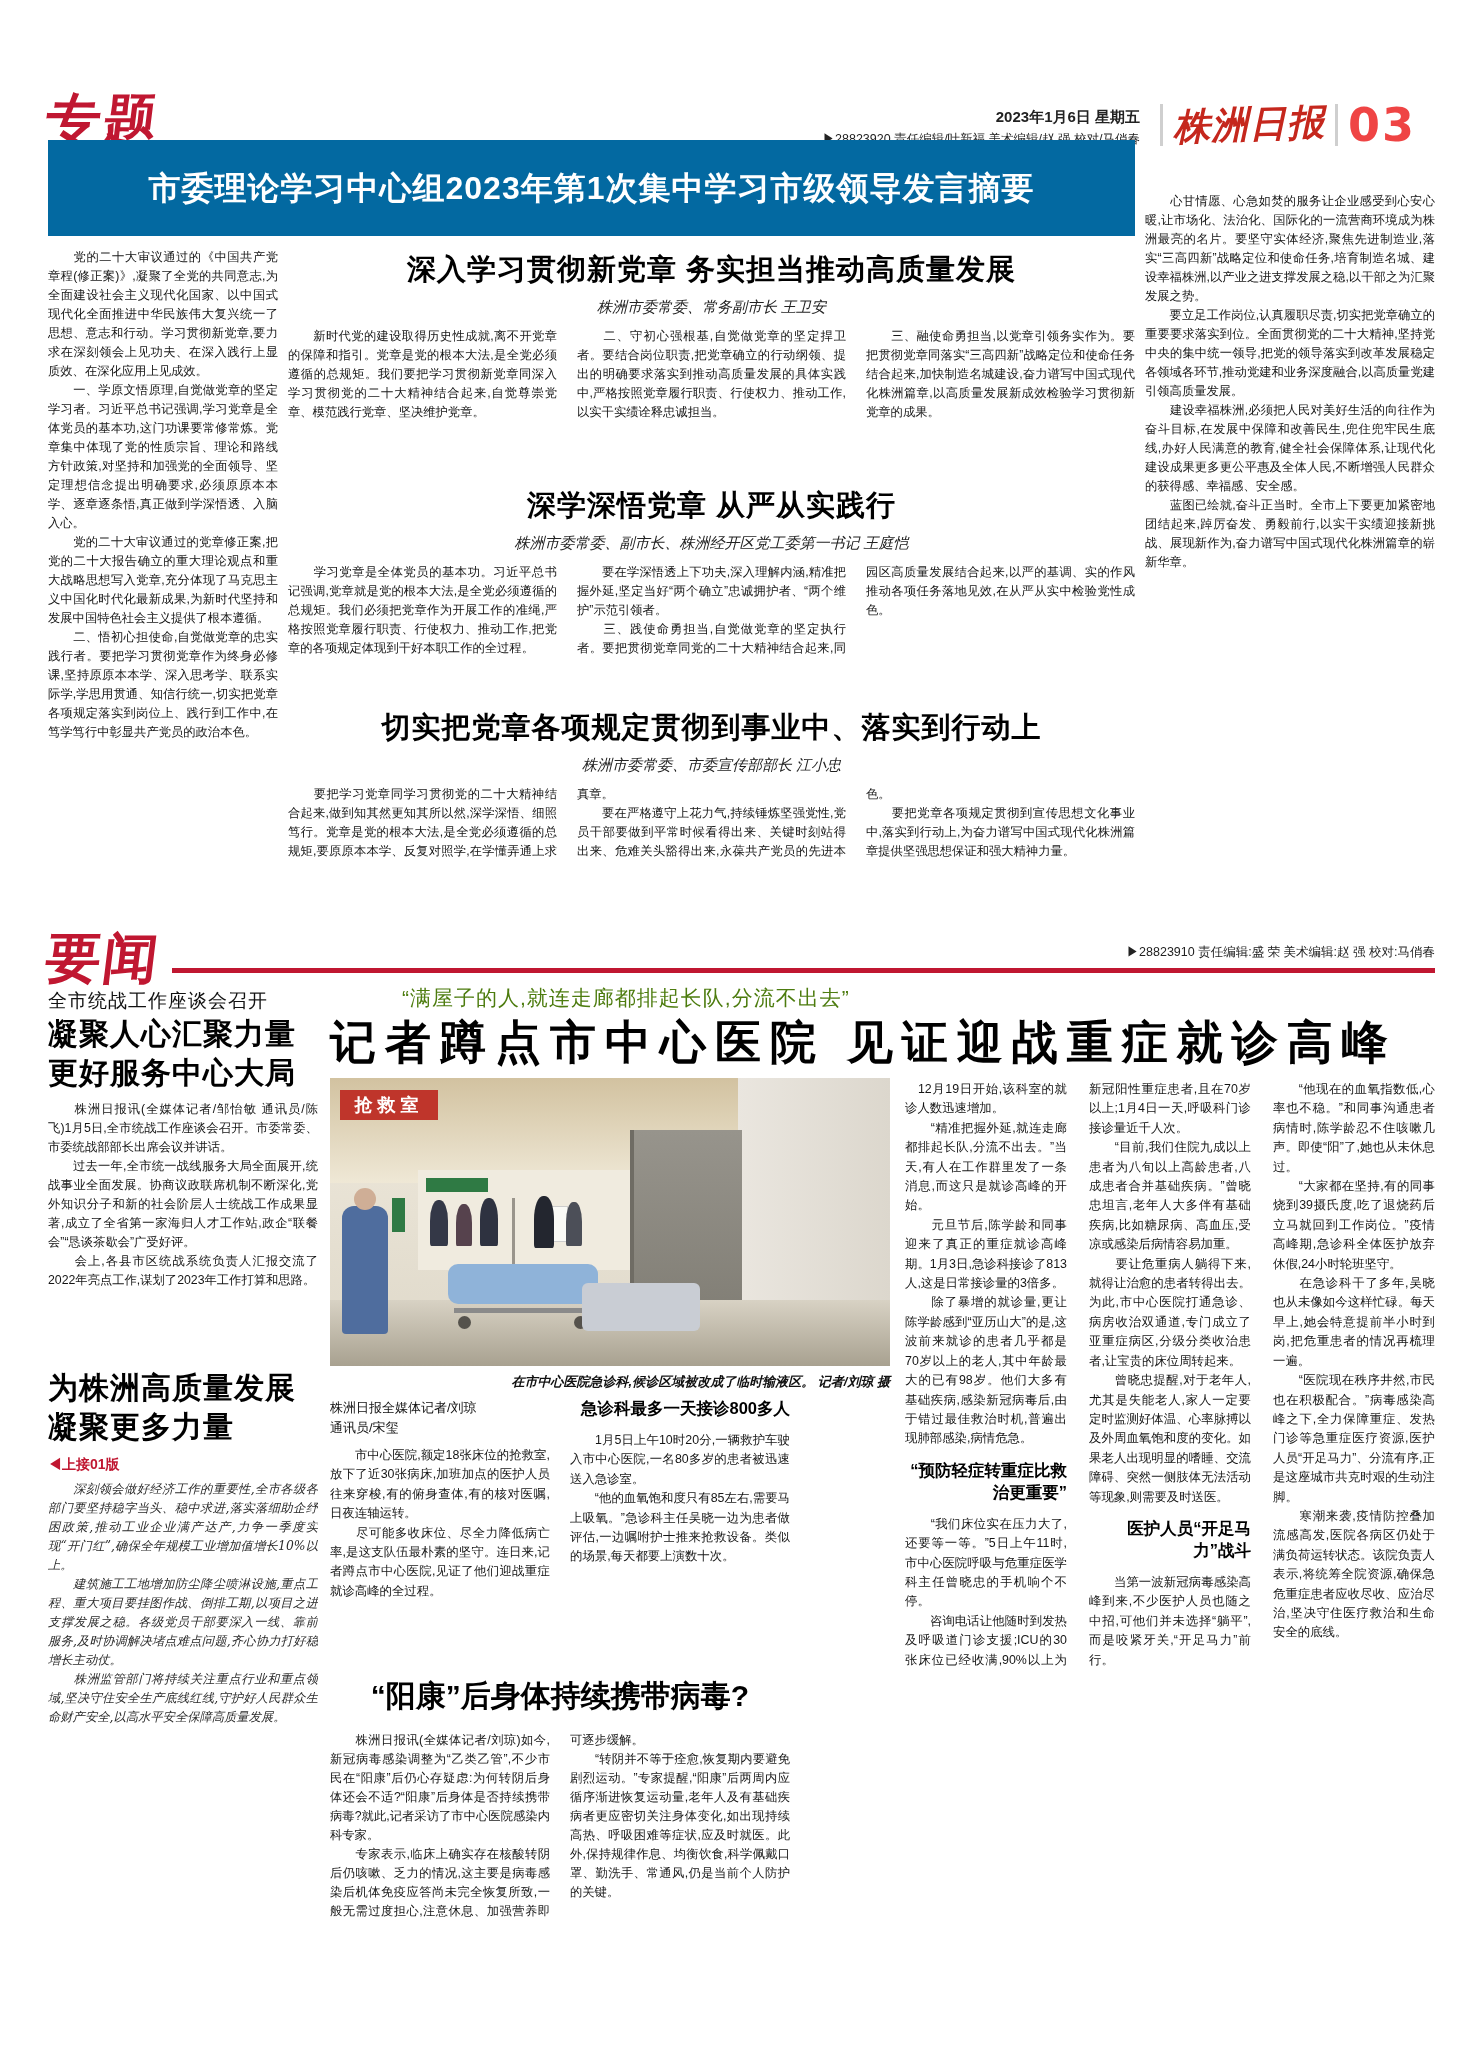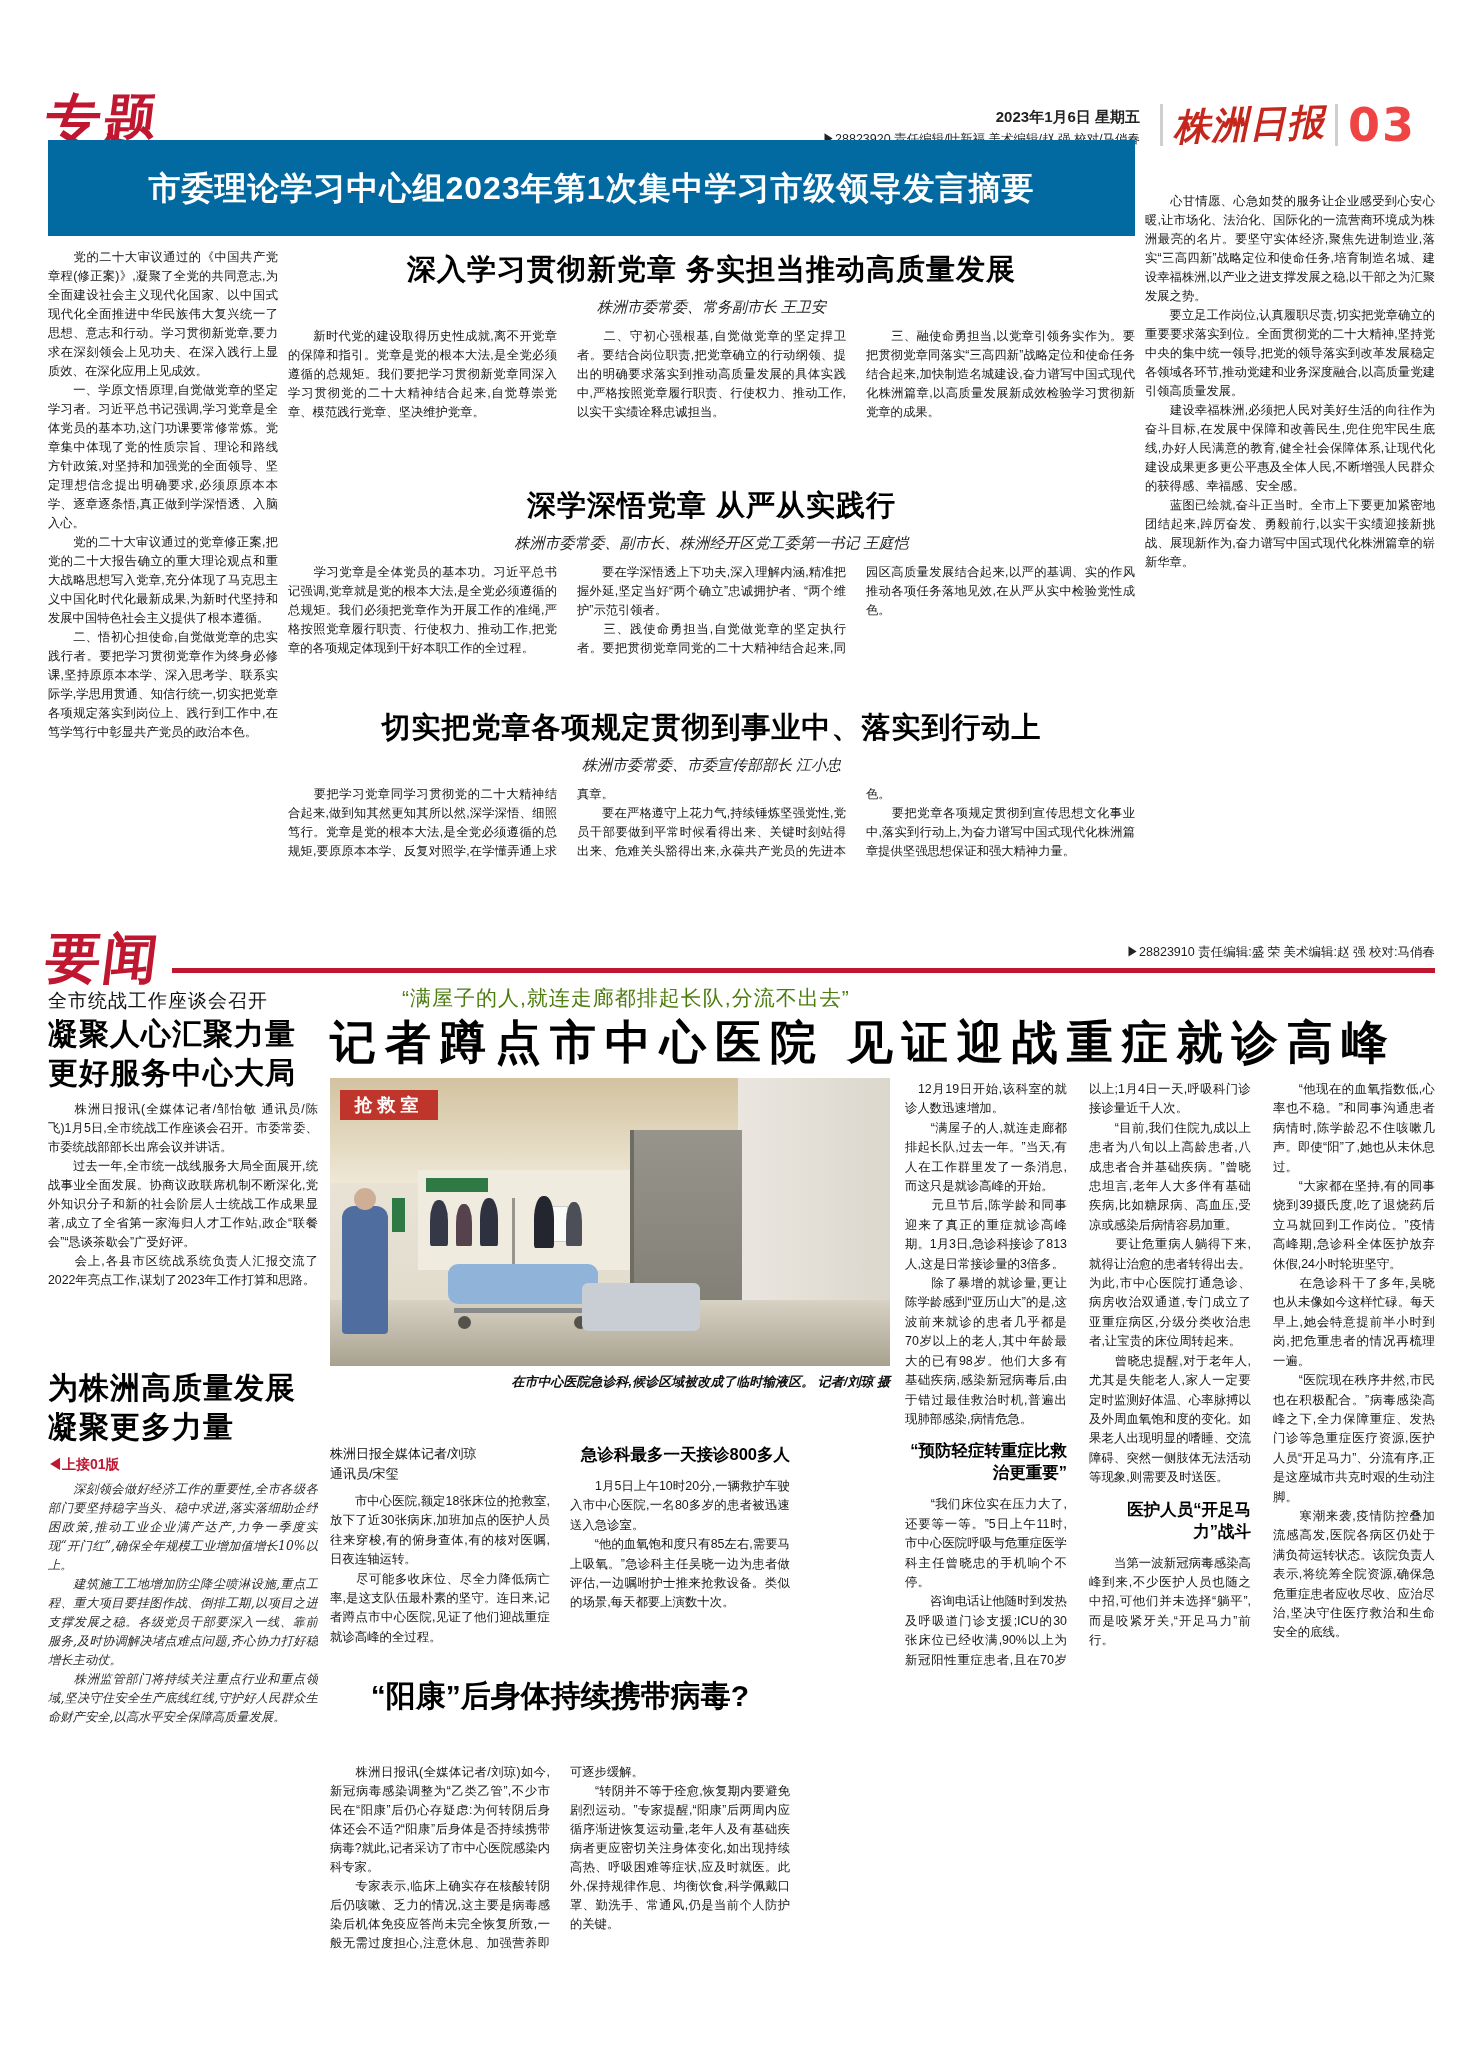--- a/index.html
+++ b/index.html
@@ -16,21 +16,21 @@
                  font-size:37px;color:#c5271d;transform:rotate(-2deg);letter-spacing:1px;}
   .page-no{font-size:46px;font-weight:bold;color:#ef4444;letter-spacing:2px;font-family:"DejaVu Sans", sans-serif;}
   .banner{position:absolute;left:48px;top:140px;width:1087px;height:96px;background:#0369a1;
           color:#fff;font-size:32px;font-weight:900;text-align:center;line-height:96px;letter-spacing:1px;}
   .bodytext{font-size:12.3px;line-height:19px;text-align:justify;white-space:pre-line;
             color:#151515;overflow:hidden;}
   .serifbody{font-family:"DejaVu Serif", serif;font-style:italic;color:#2b2b2b;}
   .art-title{margin:0;font-size:29px;font-weight:900;text-align:center;color:#000;letter-spacing:1px;}
   .byline{text-align:center;font-size:15px;font-style:italic;color:#222;margin:8px 0 10px 0;}
   .cols3{column-count:3;column-gap:20px;}
-  .cols2{column-count:2;column-gap:20px;margin-top:46px;}
+  .cols2{column-count:2;column-gap:20px;}
   .kicker{font-size:19px;color:#111;letter-spacing:1px;}
   .lh-title{font-size:30px;line-height:39px;font-weight:900;color:#000;letter-spacing:1px;}
   .main-quote{font-size:21px;color:#4d7c0f;letter-spacing:1px;}
   .main-headline{font-size:46px;font-weight:900;color:#000;letter-spacing:9px;white-space:nowrap;}
   .caption{font-size:13px;font-weight:bold;text-align:right;color:#111;font-style:italic;}
   .author-line{font-size:13px;line-height:20px;color:#111;}
   .flow-p{margin:0;font-size:12.4px;line-height:19.4px;text-align:justify;color:#151515;}
   .flow-h{margin:11px 0;font-size:16.5px;font-weight:900;text-align:right;color:#000;}
   .yk-title{font-size:30px;font-weight:900;text-align:center;color:#000;margin:0 0 14px 0;}
   .cont-marker{font-size:14px;font-weight:bold;color:#c01731;margin:10px 0 6px 0;}
@@ -177,21 +177,21 @@
 
   <div class="abs" style="left:330px;top:1676px;width:460px;">
     <h3 class="yk-title">“阳康”后身体持续携带病毒?</h3>
     <div class="bodytext cols2" style="height:300px;">　　株洲日报讯(全媒体记者/刘琼)如今,新冠病毒感染调整为“乙类乙管”,不少市民在“阳康”后仍心存疑虑:为何转阴后身体还会不适?“阳康”后身体是否持续携带病毒?就此,记者采访了市中心医院感染内科专家。
 　　专家表示,临床上确实存在核酸转阴后仍咳嗽、乏力的情况,这主要是病毒感染后机体免疫应答尚未完全恢复所致,一般无需过度担心,注意休息、加强营养即可逐步缓解。
 　　“转阴并不等于痊愈,恢复期内要避免剧烈运动。”专家提醒,“阳康”后两周内应循序渐进恢复运动量,老年人及有基础疾病者更应密切关注身体变化,如出现持续高热、呼吸困难等症状,应及时就医。此外,保持规律作息、均衡饮食,科学佩戴口罩、勤洗手、常通风,仍是当前个人防护的关键。</div>
   </div>
 
   <div class="abs" style="left:905px;top:1080px;width:530px;height:965px;column-count:3;column-gap:22px;overflow:hidden;">
       <p class="flow-p">　12月19日开始,该科室的就诊人数迅速增加。</p>
-      <p class="flow-p">　　“满屋子的人,就连走廊都排起长队,过去一年。”当天,有人在工作群里发了一条消息,而这只是就诊高峰的开始。</p>
+      <p class="flow-p">　　“精准把握外延,就连走廊都排起长队,分流不出去。”当天,有人在工作群里发了一条消息,而这只是就诊高峰的开始。</p>
       <p class="flow-p">　　元旦节后,陈学龄和同事迎来了真正的重症就诊高峰期。1月3日,急诊科接诊了813人,这是日常接诊量的3倍多。</p>
       <p class="flow-p">　　除了暴增的就诊量,更让陈学龄感到“亚历山大”的是,这波前来就诊的患者几乎都是70岁以上的老人,其中年龄最大的已有98岁。他们大多有基础疾病,感染新冠病毒后,由于错过最佳救治时机,普遍出现肺部感染,病情危急。</p>
       <h4 class="flow-h">“预防轻症转重症比救治更重要”</h4>
       <p class="flow-p">　　“我们床位实在压力大了,还要等一等。”5日上午11时,市中心医院呼吸与危重症医学科主任曾晓忠的手机响个不停。</p>
       <p class="flow-p">　　咨询电话让他随时到发热及呼吸道门诊支援;ICU的30张床位已经收满,90%以上为新冠阳性重症患者,且在70岁以上;1月4日一天,呼吸科门诊接诊量近千人次。</p>
       <p class="flow-p">　　“目前,我们住院九成以上患者为八旬以上高龄患者,八成患者合并基础疾病。”曾晓忠坦言,老年人大多伴有基础疾病,比如糖尿病、高血压,受凉或感染后病情容易加重。</p>
       <p class="flow-p">　　要让危重病人躺得下来,就得让治愈的患者转得出去。为此,市中心医院打通急诊、病房收治双通道,专门成立了亚重症病区,分级分类收治患者,让宝贵的床位周转起来。</p>
       <p class="flow-p">　　曾晓忠提醒,对于老年人,尤其是失能老人,家人一定要定时监测好体温、心率脉搏以及外周血氧饱和度的变化。如果老人出现明显的嗜睡、交流障碍、突然一侧肢体无法活动等现象,则需要及时送医。</p>
       <h4 class="flow-h">医护人员“开足马力”战斗</h4>
       <p class="flow-p">　　当第一波新冠病毒感染高峰到来,不少医护人员也随之中招,可他们并未选择“躺平”,而是咬紧牙关,“开足马力”前行。</p>

